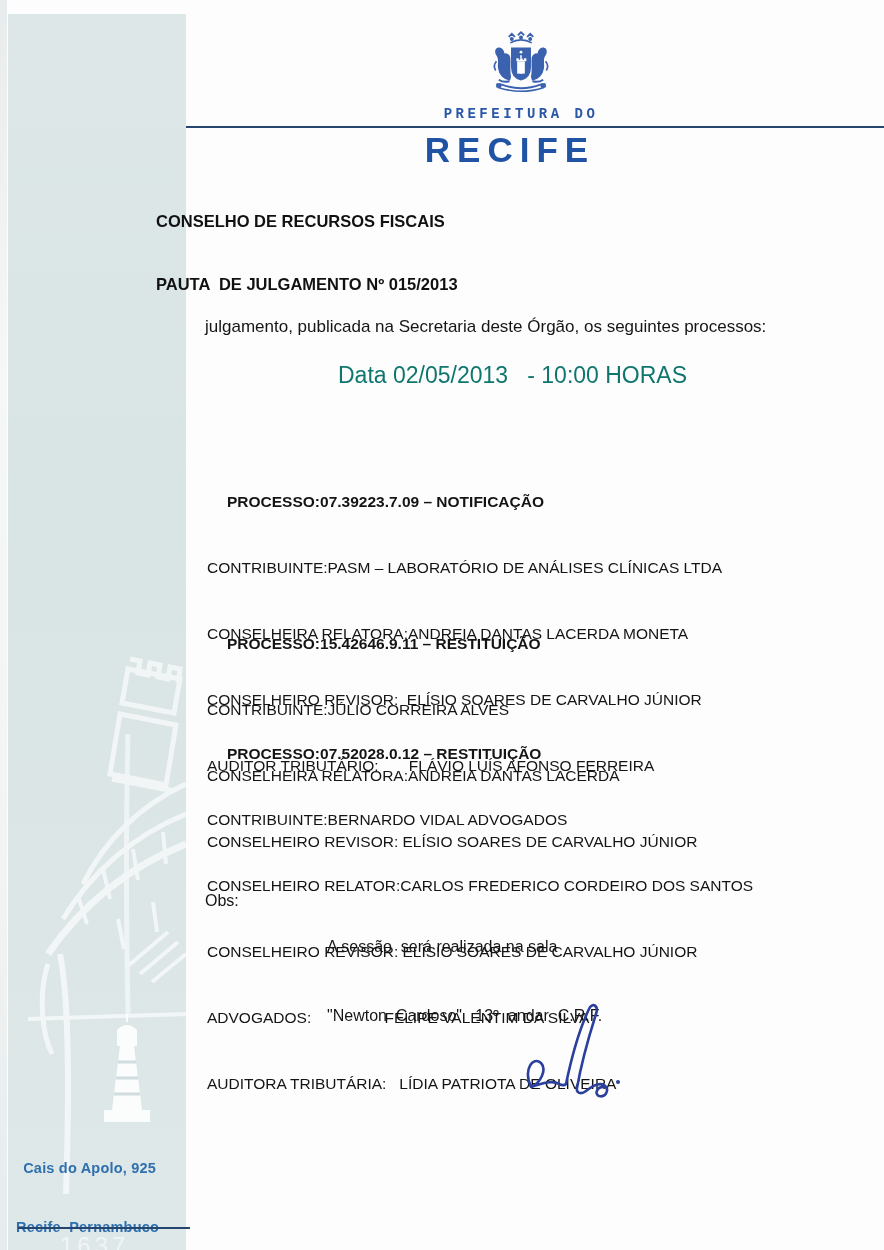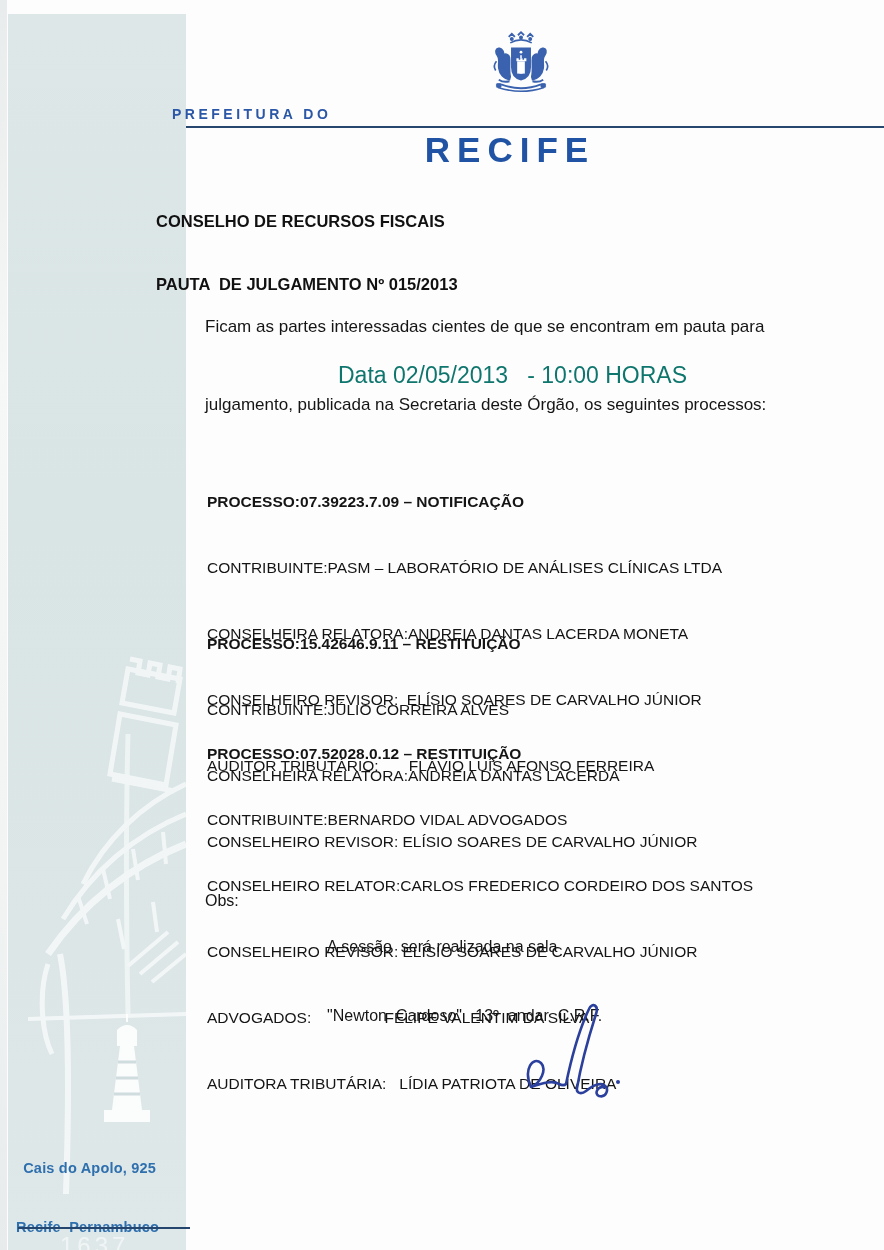--- a/index.html
+++ b/index.html
@@ -38,23 +38,23 @@
     letter-spacing:4px;font-family:"Liberation Sans",sans-serif;margin-top:15px;
   }
   
   .content{position:absolute;left:186px;top:0;width:698px;height:1250px;}
   .header-rule{
     position:absolute;left:0;top:126px;width:698px;height:2px;
     background:#27476f;
   }
   .crest{position:absolute;left:289px;top:30px;width:92px;height:78px;}
   .prefeitura{
-    position:absolute;left:0;top:106px;width:698px;text-align:left;
+    position:absolute;left:0;top:106px;width:698px;text-align:center;
     transform:translateX(-14px);
-    font-family:Liberation Sans, sans-serif;font-weight:bold;
+    font-family:Liberation Mono, monospace;font-weight:bold;
     font-size:14px;letter-spacing:3.5px;color:#2b57a7;white-space:pre;
   }
   .city{
     position:absolute;left:0;top:130px;width:698px;text-align:center;
     transform:translateX(-25px);
     font-family:Liberation Sans, sans-serif;font-weight:bold;
     font-size:35px;letter-spacing:7px;color:#2053a4;white-space:pre;
   }
   .council-block{
     position:absolute;left:0;top:169px;width:698px;
@@ -66,21 +66,21 @@
     font-size:17px;line-height:26px;color:#151515;white-space:pre;
   }
   .session{
     position:absolute;left:152px;top:362px;
     font-size:23px;color:#0f766e;white-space:pre;
   }
   .proc{
     position:absolute;left:21px;
     font-size:15.5px;line-height:22px;color:#141414;white-space:pre;
   }
-  .proc .ptitle{font-weight:bold;}
+  .proc .ptitle{font-weight:bold;margin-left:20px;}
   .p1{top:447px;} .p2{top:589px;} .p3{top:699px;}
   .obs{
     position:absolute;left:19px;top:889px;
     font-size:16px;line-height:23px;color:#151515;
     display:flex;
     justify-content:flex-end;
   }
   .obs-label{width:87px;white-space:pre;}
   .obs-text{white-space:pre;margin-left:35px;}
   .place-date{
@@ -184,21 +184,20 @@
     <div class="prefeitura">PREFEITURA DO</div>
     <div class="header-rule"></div>
     <div class="city">RECIFE</div>
 
     <div class="council-block">
       <div>CONSELHO DE RECURSOS FISCAIS</div>
       <div>PAUTA  DE JULGAMENTO Nº 015/2013</div>
     </div>
 
     <div class="intro">
-      <div>Ficam as partes interessadas cientes de que se encontram em pauta para</div>
       <div>julgamento, publicada na Secretaria deste Órgão, os seguintes processos:</div>
     </div>
 
     <div class="session">Data 02/05/2013   - 10:00 HORAS</div>
 
     <div class="proc p1">
       <div class="ptitle">PROCESSO:07.39223.7.09 – NOTIFICAÇÃO</div>
       <div>CONTRIBUINTE:PASM – LABORATÓRIO DE ANÁLISES CLÍNICAS LTDA</div>
       <div>CONSELHEIRA RELATORA:ANDREIA DANTAS LACERDA MONETA</div>
       <div>CONSELHEIRO REVISOR:  ELÍSIO SOARES DE CARVALHO JÚNIOR</div>

